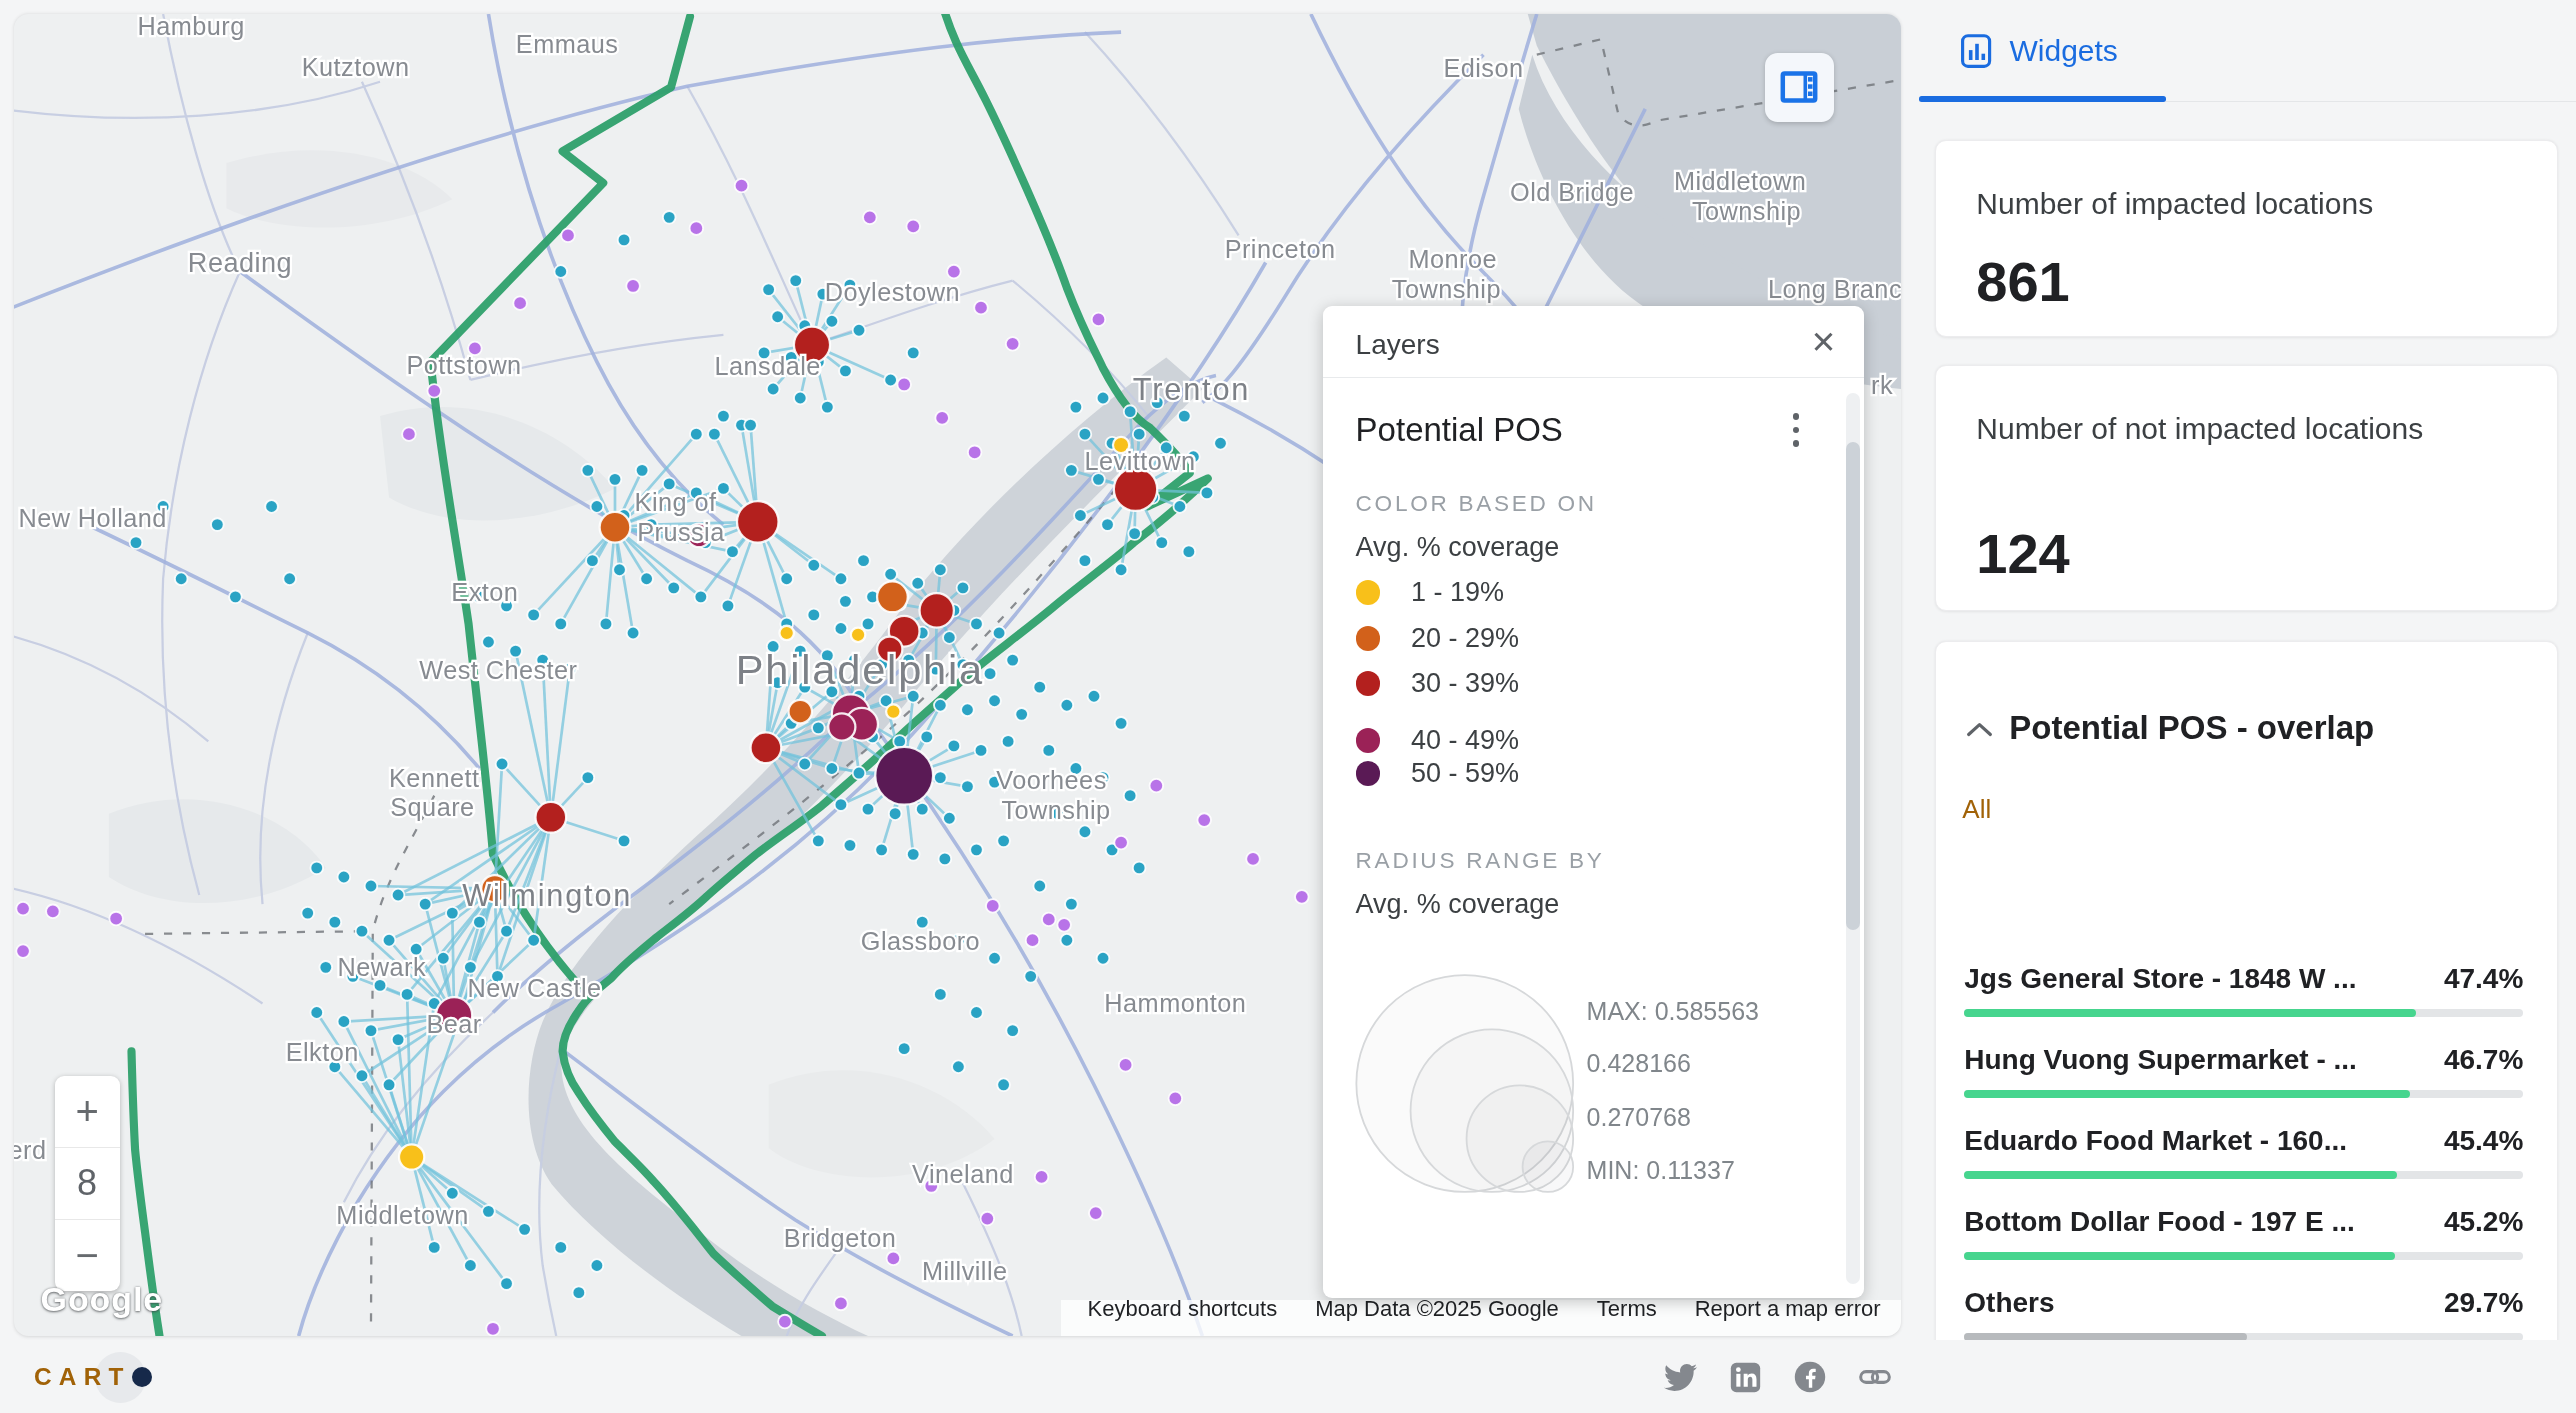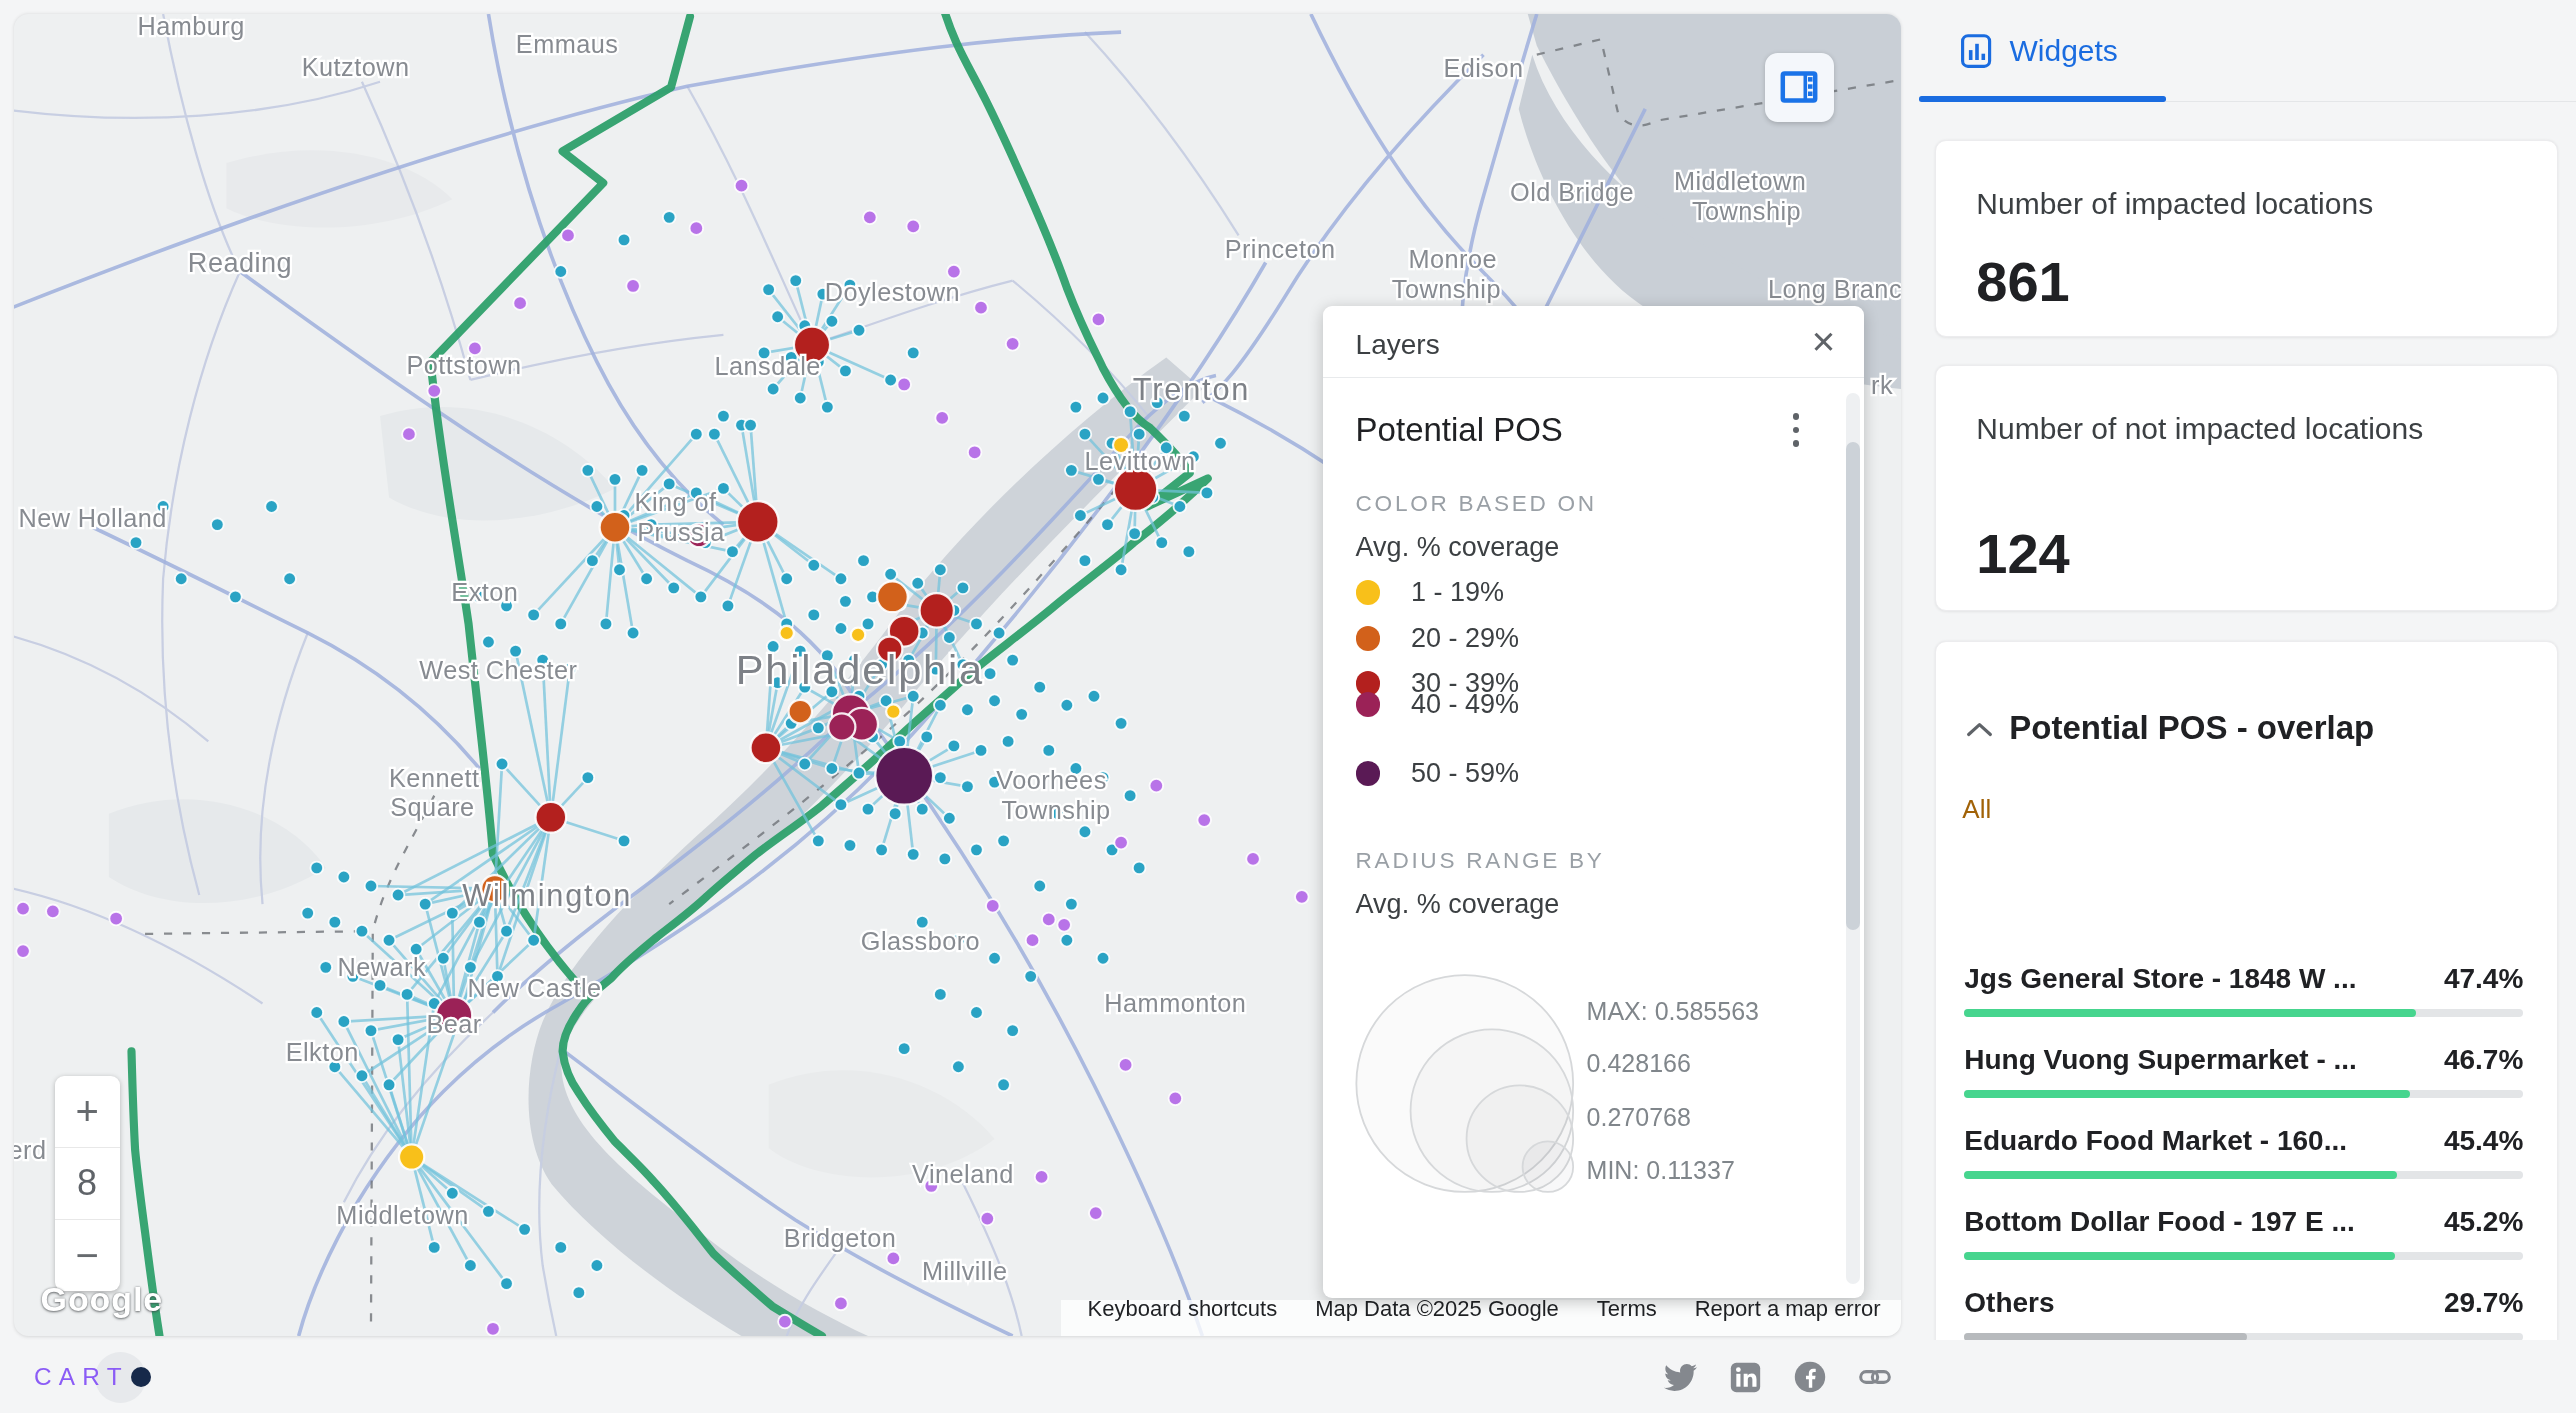--- a/index.html
+++ b/index.html
@@ -82,21 +82,21 @@
   .ov-name { position:absolute; left:0; top:0; max-width:425px; font-size:28px; font-weight:600; color:#202124;
     white-space:nowrap; overflow:hidden; }
   .ov-pct { position:absolute; right:0; top:0; font-size:28px; font-weight:600; color:#202124; }
   .ov-track { position:absolute; left:0; top:46px; width:559px; height:8.1px; border-radius:4.5px; background:#e3e5e7; }
   .ov-fill { position:absolute; left:0; top:0; height:8.1px; border-radius:4.5px; }
 
   
   .footer { position:absolute; left:0; top:1340px; width:2576px; height:74px; background:#f4f5f6; }
   .carto { position:absolute; left:34px; top:0; height:74px; display:flex; align-items:center; cursor:pointer; }
   .carto-circle { position:absolute; left:61px; top:11.8px; width:51px; height:51px; border-radius:50%; background:#e7e9ec; }
-  .carto-text { position:relative; font-size:24.4px; font-weight:400; letter-spacing:7.2px; color:#8b5cf6; }
+  .carto-text { position:relative; font-size:24.4px; font-weight:700; letter-spacing:7.2px; color:#a16207; }
   .carto-dot { position:relative; width:20px; height:20px; border-radius:50%; background:#16294a; margin-left:1.8px; }
   .socials { position:absolute; left:1663px; top:0; height:74px; display:flex; align-items:center; gap:31px; }
   .soc { width:34px; height:34px; display:flex; align-items:center; justify-content:center; cursor:pointer; }
 </style>
 </head>
 <body>
 
 <div id="app">
 
   <div class="map-card">
@@ -748,21 +748,21 @@
             <span class="leg-label">1 - 19%</span>
           </div>
           <div class="leg-row" style="top: 315px;">
             <span class="leg-dot" style="background: rgb(210, 97, 27);"></span>
             <span class="leg-label">20 - 29%</span>
           </div>
           <div class="leg-row" style="top: 360px;">
             <span class="leg-dot" style="background: rgb(179, 32, 30);"></span>
             <span class="leg-label">30 - 39%</span>
           </div>
-          <div class="leg-row" style="top: 381px;">
+          <div class="leg-row" style="top: 417px;">
             <span class="leg-dot" style="background: rgb(155, 34, 87);"></span>
             <span class="leg-label">40 - 49%</span>
           </div>
           <div class="leg-row" style="top: 450px;">
             <span class="leg-dot" style="background: rgb(90, 26, 85);"></span>
             <span class="leg-label">50 - 59%</span>
           </div>
         </div>
 
       <div class="lp-caps" style="top:542px">RADIUS RANGE BY</div>

